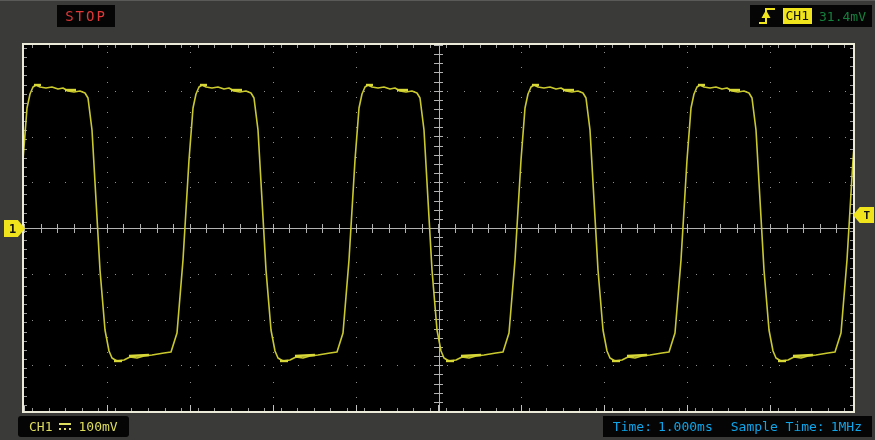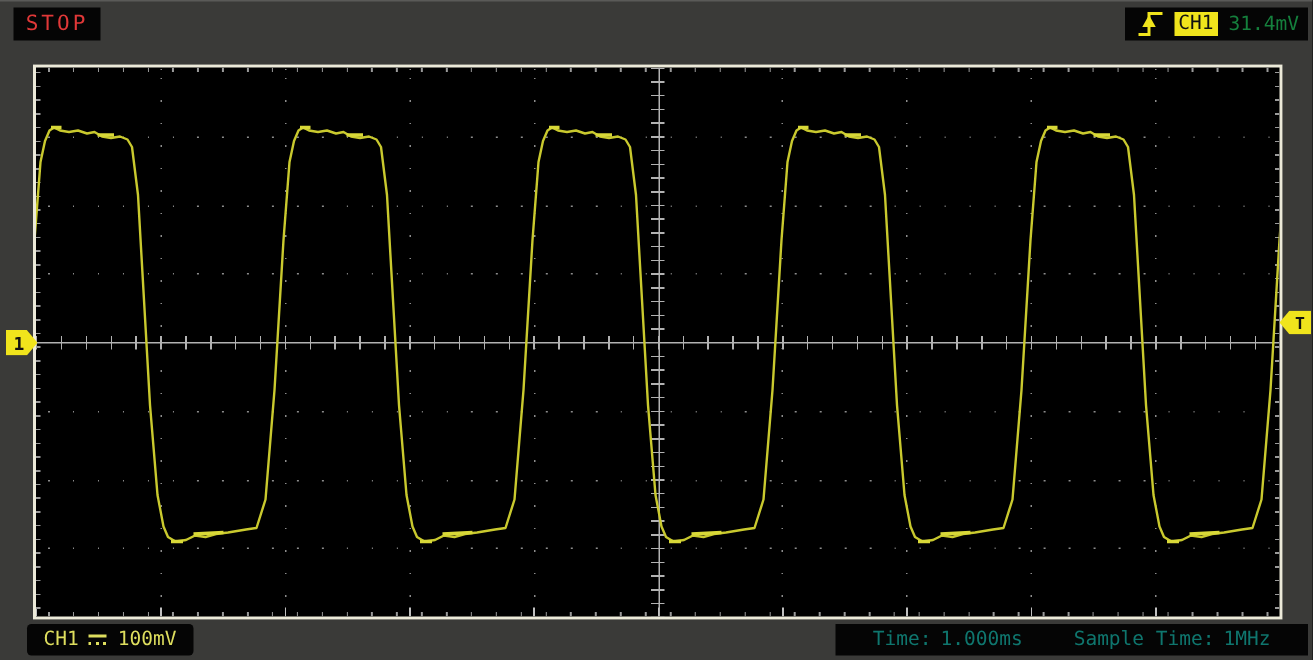--- a/index.html
+++ b/index.html
@@ -4,21 +4,21 @@
 <style>
   html,body{margin:0;padding:0;background:#222;}
   *{box-sizing:border-box;}
   .scope{
     position:relative;width:875px;height:440px;background:#3a3a38;
     font-family:"DejaVu Sans Mono","Liberation Mono",monospace;overflow:hidden;
     border-top:1px solid #5a5a58;
   }
   
   .topbar{position:absolute;left:0;top:0;width:875px;height:30px;display:flex;
-    align-items:center;justify-content:space-between;}
+    align-items:center;justify-content:space-between;padding-left:48px;}
   .stop-badge{margin-left:9px;width:58px;height:22px;background:#050505;
     display:flex;align-items:center;justify-content:center;
     color:#e03838;font-size:14px;letter-spacing:2px;}
   .trig-group{margin-right:3px;height:22px;background:#050505;display:flex;
     align-items:center;gap:7px;padding:0 6px 0 8px;}
   .trig-icon{display:block;}
   .ch-chip{background:#f0e41c;color:#111;font-size:13px;padding:0 3px;line-height:16px;}
   .trig-level{color:#15803d;font-size:13px;}
   
   .display-frame{position:absolute;left:22px;top:42px;width:833px;height:370px;
@@ -57,21 +57,21 @@
   
   .bottombar{position:absolute;left:0;bottom:0;width:875px;height:27px;display:flex;
     align-items:center;justify-content:space-between;}
   .chan-badge{margin-left:18px;height:21px;background:#050505;border-radius:3px;
     display:flex;align-items:center;gap:7px;padding:0 11px;color:#dede5e;font-size:13px;}
   .coupling{display:inline-block;width:12px;height:7px;position:relative;}
   .coupling .c-top{position:absolute;top:0;left:0;width:12px;height:2px;background:#dede5e;}
   .coupling .c-bot{position:absolute;bottom:0;left:0;width:12px;height:2px;
     background:repeating-linear-gradient(90deg,#dede5e 0 2px,transparent 2px 5px);}
   .time-badge{margin-right:3px;height:21px;background:#050505;display:flex;align-items:center;
-    gap:34px;padding:0 25px;color:#0f766e;font-size:13px;}
+    gap:18px;padding:0 10px;color:#0ea5e9;font-size:13px;}
   .tb-item{display:flex;gap:6px;}
 </style>
 </head>
 <body>
 
 <div class="scope">
 
   <div class="topbar">
     <div class="stop-badge">
       <span>STOP</span>

